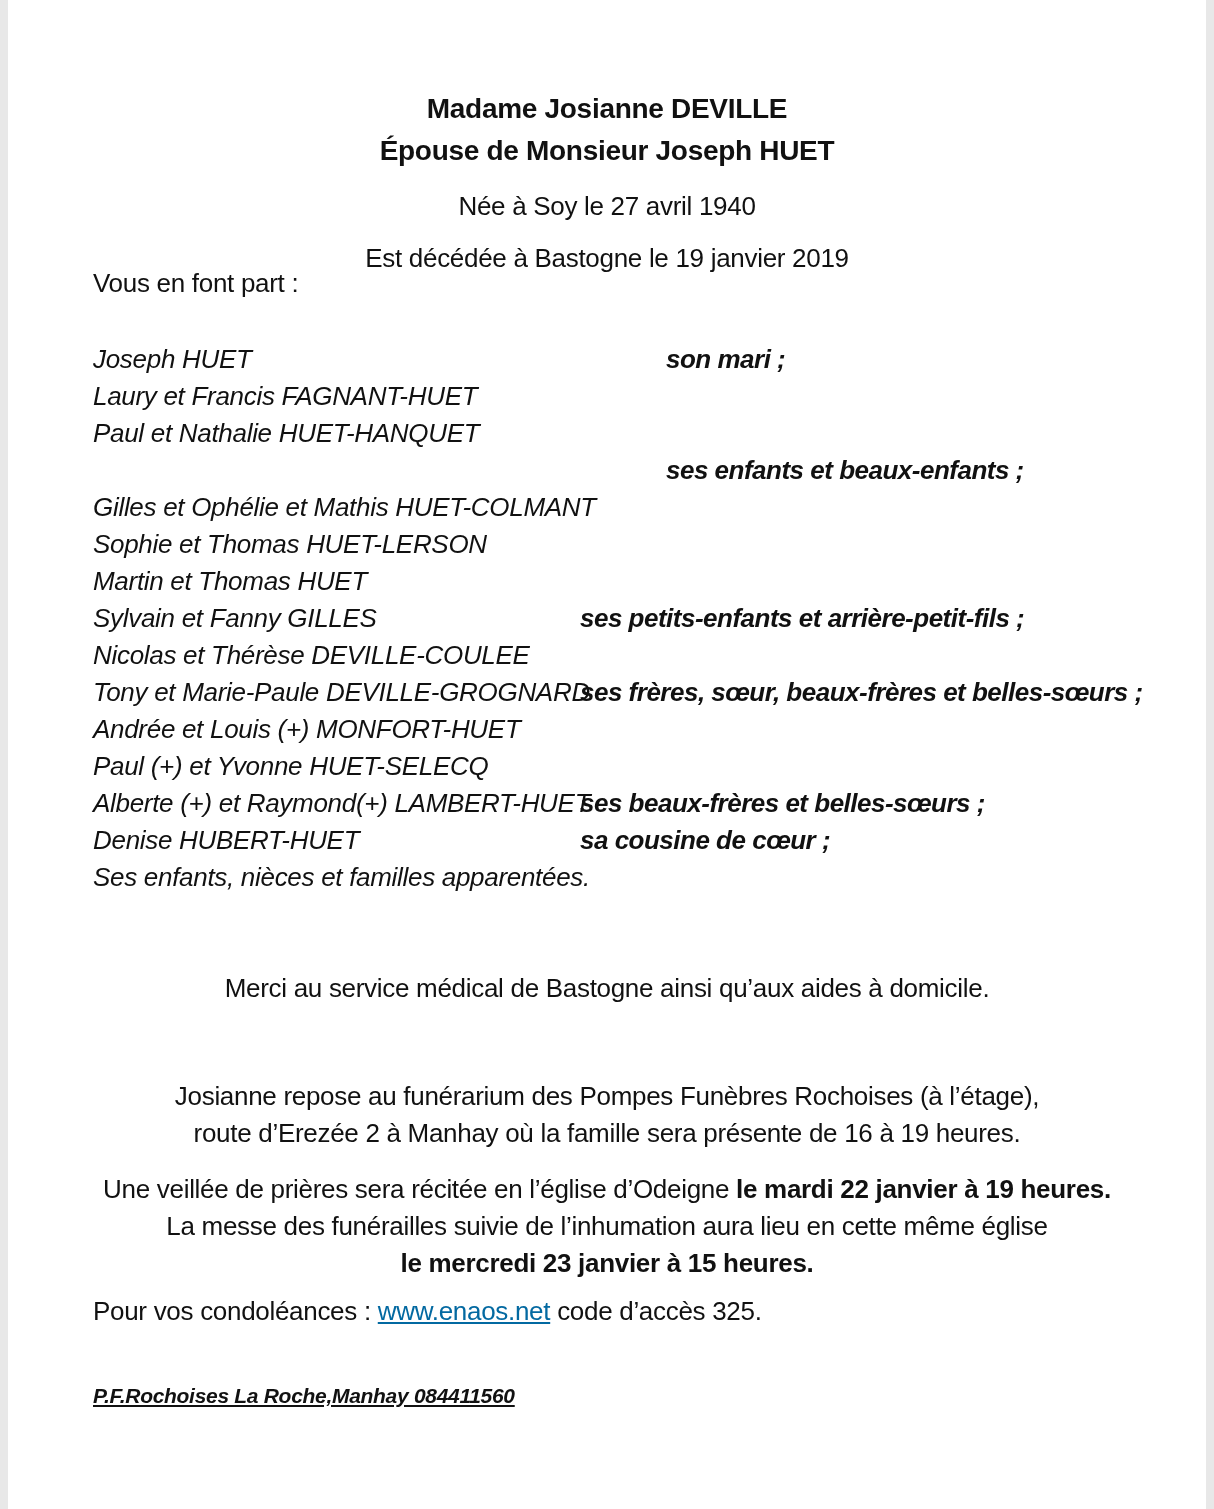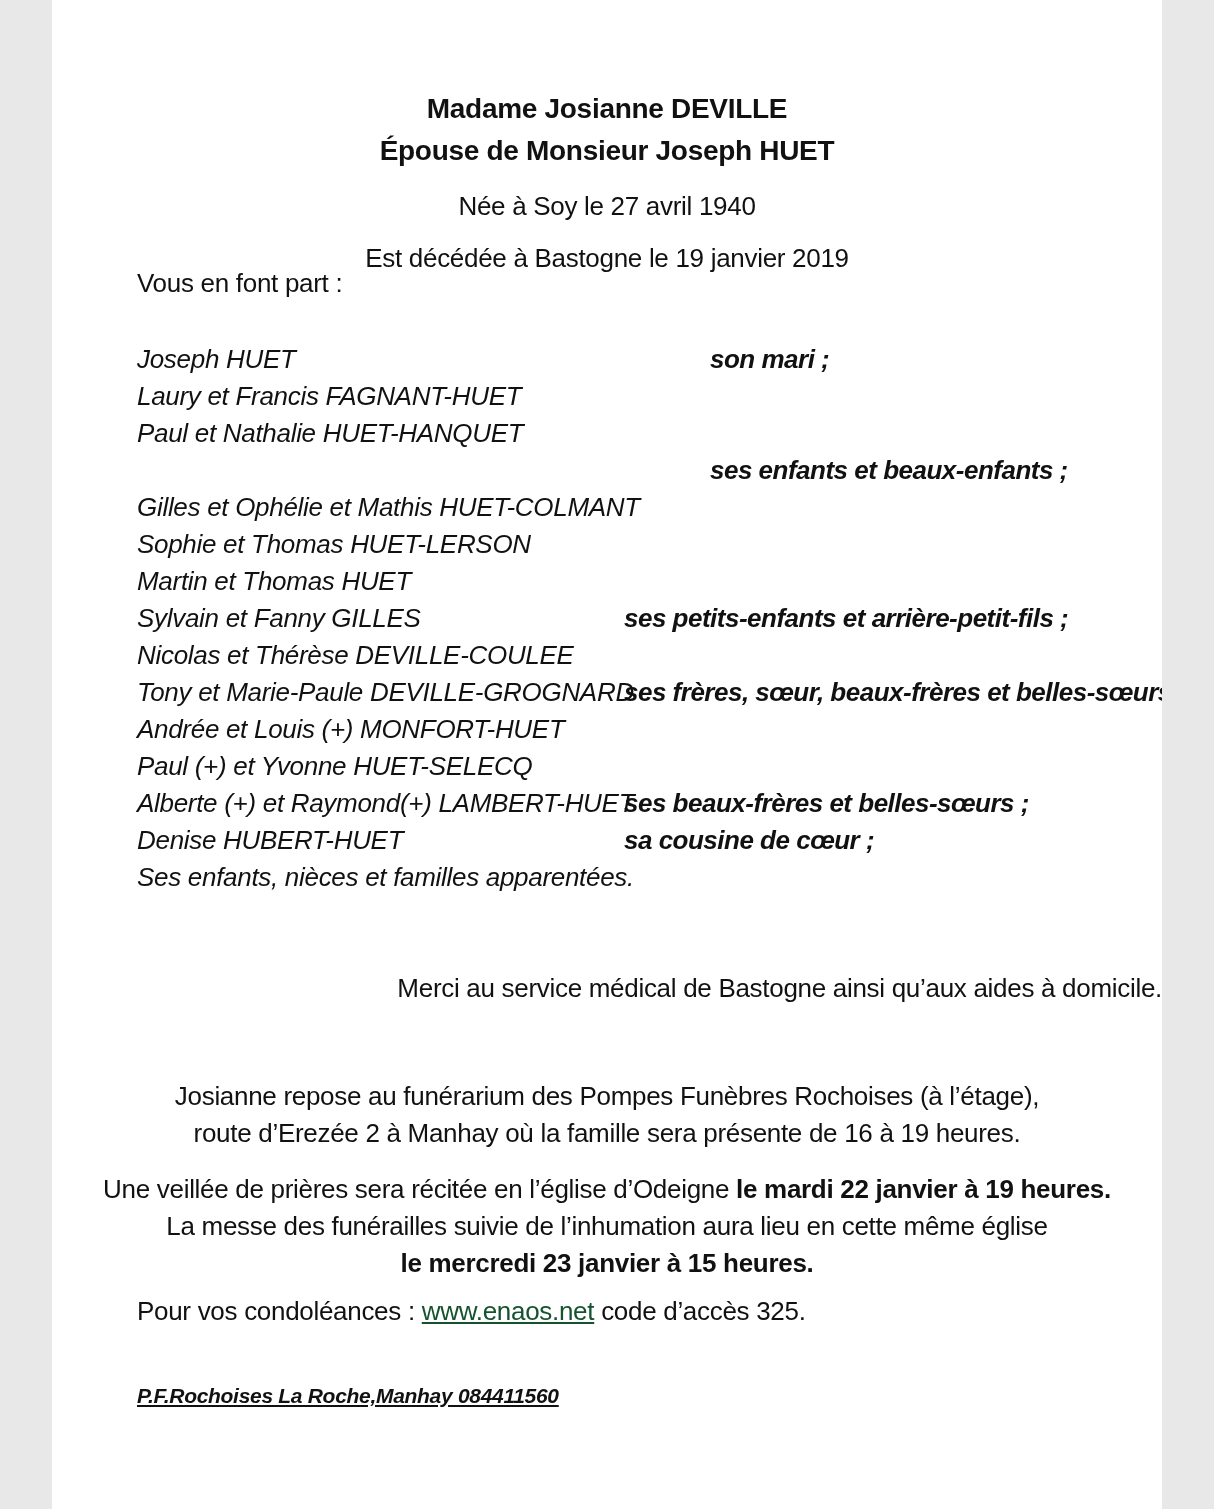--- a/index.html
+++ b/index.html
@@ -1,19 +1,19 @@
 <!DOCTYPE html>
 <html><head>
 <meta charset="utf-8">
 <style>
   * { margin: 0; padding: 0; box-sizing: border-box; }
   html, body { background: #e8e8e8; }
   .page {
     position: relative;
-    width: 1110px;
+    width: 1198px;
     height: 1509px;
     margin: 0 auto;
     background: #ffffff;
     color: #111111;
     font-family: "Liberation Sans", sans-serif;
     letter-spacing: -0.3px;
     overflow: hidden;
   }
   .header {
     position: absolute;
@@ -55,31 +55,31 @@
   }
   .relation.col-a { left: 573px; }
   .relation.col-b { left: 487px; }
   .centered-block {
     position: absolute;
     left: 0; right: 0;
     text-align: center;
     font-size: 26px;
     line-height: 37px;
   }
-  .ack { top: 970px; text-align: right; }
+  .ack { top: 970px; }
   .repose { top: 1078px; }
   .ceremony { top: 1151px; margin-top: 20px; }
   .bold { font-weight: bold; }
   .condolences {
     position: absolute;
     top: 1296px; left: 85px;
     font-size: 26px;
   }
   .link {
-    color: #14532d;
+    color: #0369a1;
     text-decoration: underline;
     cursor: pointer;
   }
   .footer-line {
     position: absolute;
     top: 1384px; left: 85px;
     font-size: 21px;
     font-weight: bold;
     font-style: italic;
     text-decoration: underline;

